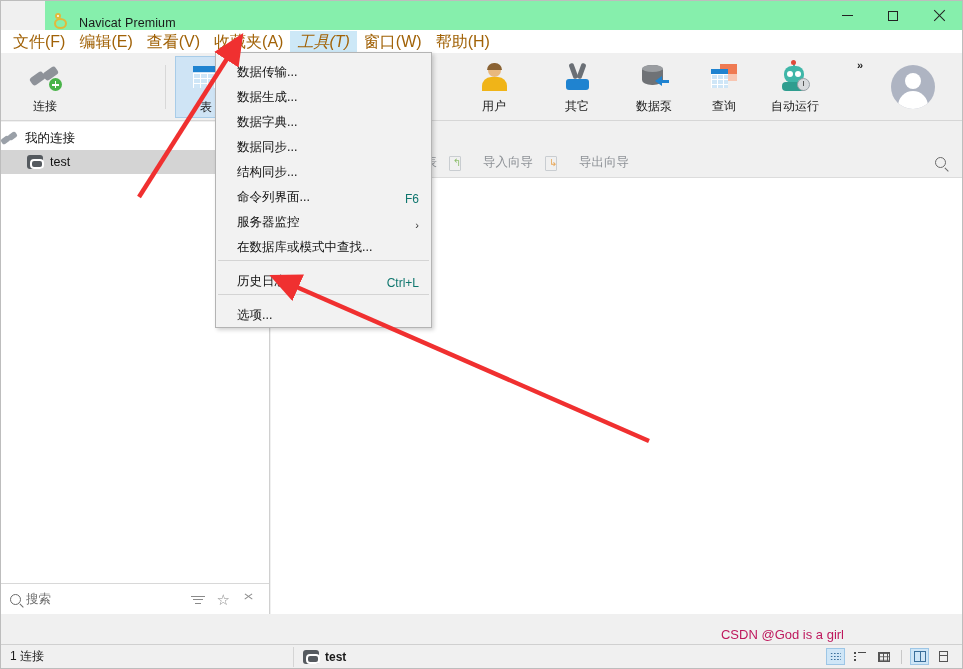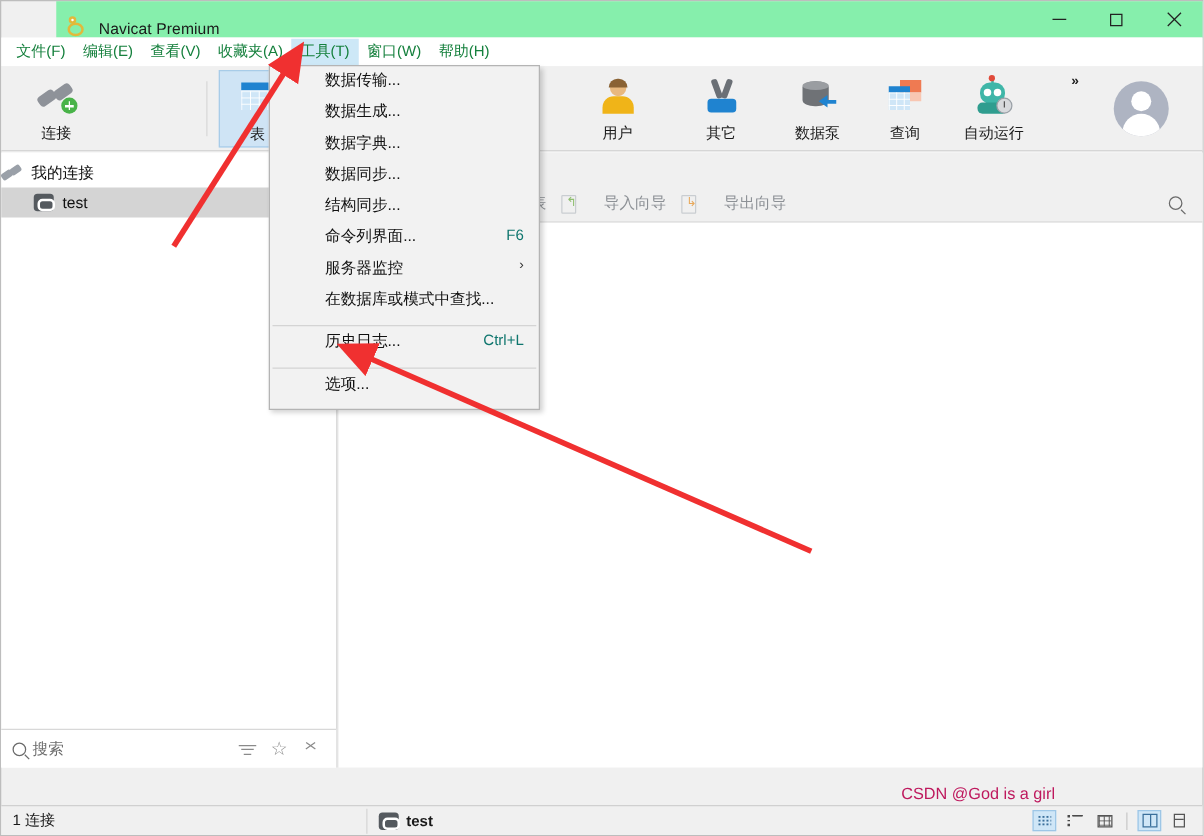--- a/index.html
+++ b/index.html
@@ -51,24 +51,24 @@
   .glyph-close:before { transform: rotate(45deg); }
   .glyph-close:after  { transform: rotate(-45deg); }
 
   
   .menubar {
     position: absolute; top: 29px; left: 0; right: 0; height: 23px;
     background: #ffffff;
     display: flex; align-items: center; padding-left: 5px;
   }
   .menu-item {
-    font-size: 12px; color: #15803d; padding: 3px 7px 3px 7px; line-height: 15px;
+    font-size: 16px; color: #a16207; padding: 3px 7px 3px 7px; line-height: 15px;
     white-space: nowrap;
   }
-  .menu-item.active { background: #cde8f7; }
+  .menu-item.active { background: #cde8f7; font-style: italic; }
 
   
   .toolbar {
     position: absolute; top: 52px; left: 0; right: 0; height: 68px;
     background: #f0f0f0;
     border-bottom: 1px solid #d6d6d6;
   }
   .tb-btn {
     position: absolute; top: 3px; width: 72px; height: 62px;
     display: flex; flex-direction: column; align-items: center; justify-content: flex-start;
@@ -315,22 +315,22 @@
   .ct-search { margin-left: auto; margin-right: 16px; }
 
   
   .dropdown {
     position: absolute; left: 214px; top: 51px; width: 217px;
     background: #f2f2f2; border: 1px solid #b4b4b4;
     box-shadow: 2px 2px 4px rgba(0,0,0,.18);
     padding: 3px 0; z-index: 40;
   }
   .dd-item {
-    height: 25px; display: flex; align-items: flex-start; position: relative;
-    font-size: 12.5px; color: #111; padding-left: 44px; padding-right: 12px;
+    height: 25px; display: flex; align-items: flex-end; position: relative;
+    font-size: 12.5px; color: #111; padding-left: 21px; padding-right: 12px;
   }
   .dd-shortcut { margin-left: auto; color: #0f766e; font-size: 12px; }
   .dd-arrow {
     margin-left: auto; font-size: 11px; color: #333;
   }
   .dd-sep { height: 1px; background: #d4d4d4; margin: 4px 2px 4px 2px; }
 
   
   .statusbar {
     position: absolute; left: 0; right: 0; bottom: 0; height: 24px;

